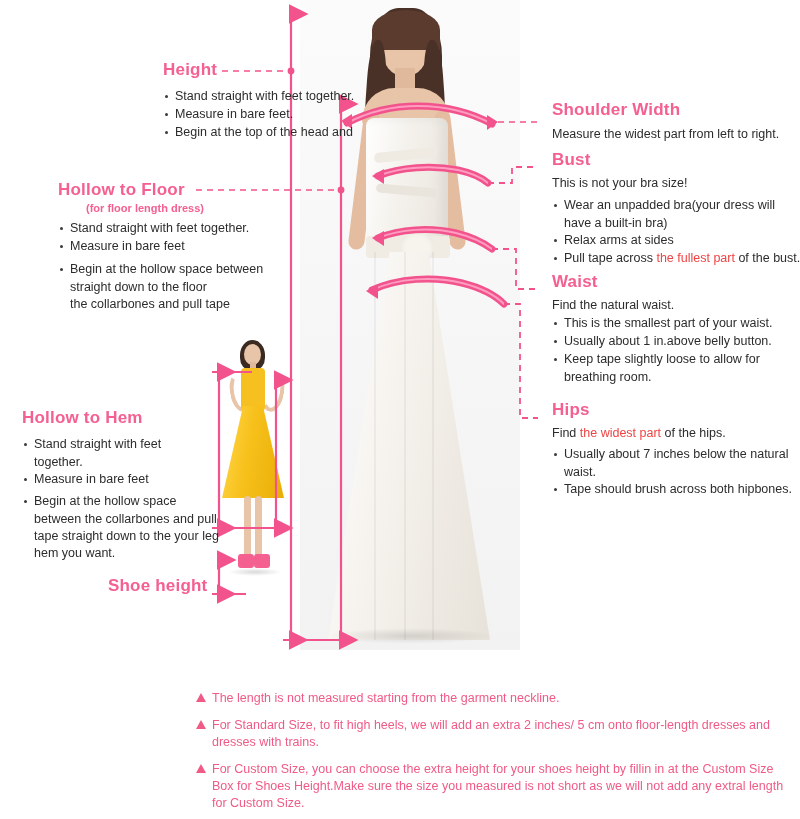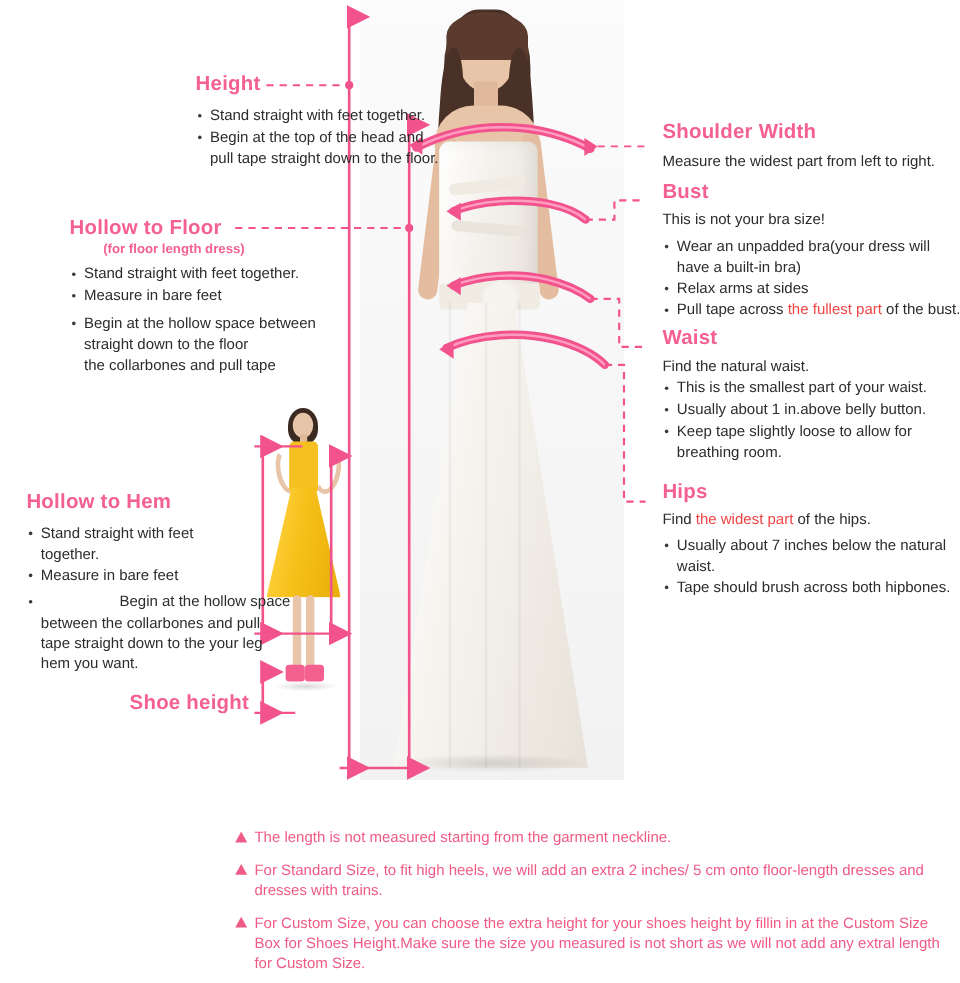--- a/index.html
+++ b/index.html
@@ -317,22 +317,22 @@
     <line x1="276" y1="380" x2="276" y2="528" stroke="#f2538c" stroke-width="2.2" marker-start="url(#arrUp)" marker-end="url(#arrDown)"></line>
 
     <line x1="219" y1="560" x2="219" y2="594" stroke="#f2538c" stroke-width="2.2" marker-start="url(#arrUp)" marker-end="url(#arrDown)"></line>
     <line x1="212" y1="594" x2="246" y2="594" stroke="#f2538c" stroke-width="1.8"></line>
   </svg>
 
   <div class="abs" style="left:163px; top:60px; width:230px;">
     <div class="heading">Height</div>
     <div class="bullets" style="margin-top:8px;">
       <div class="row">Stand straight with feet together.</div>
+      <div class="row">Measure in bare feet.</div>
       <div class="row">Begin at the top of the head and</div>
-      <div class="cont">pull tape straight down to the floor.</div>
     </div>
   </div>
 
   <div class="abs" style="left:58px; top:180px; width:250px;">
     <div class="heading">Hollow to Floor</div>
     <div class="subheading" style="margin-top:2px;">(for floor length dress)</div>
     <div class="bullets" style="margin-top:6px;">
       <div class="row">Stand straight with feet together.</div>
       <div class="row">Measure in bare feet</div>
       <div class="row" style="margin-top:6px;">Begin at the hollow space between</div>
@@ -340,21 +340,21 @@
       <div class="cont">the collarbones and pull tape</div>
     </div>
   </div>
 
   <div class="abs" style="left:22px; top:408px; width:220px;">
     <div class="heading">Hollow to Hem</div>
     <div class="bullets" style="margin-top:8px;">
       <div class="row">Stand straight with feet</div>
       <div class="cont">together.</div>
       <div class="row">Measure in bare feet</div>
-      <div class="row" style="margin-top:5px;text-align:right;">Begin at the hollow space</div>
+      <div class="row" style="margin-top:5px;">Begin at the hollow space</div>
       <div class="cont">between the collarbones and pull</div>
       <div class="cont">tape straight down to the your leg</div>
       <div class="cont">hem  you want.</div>
     </div>
   </div>
 
   <div class="abs" style="left:108px; top:576px;">
     <div class="heading">Shoe height</div>
   </div>
 

